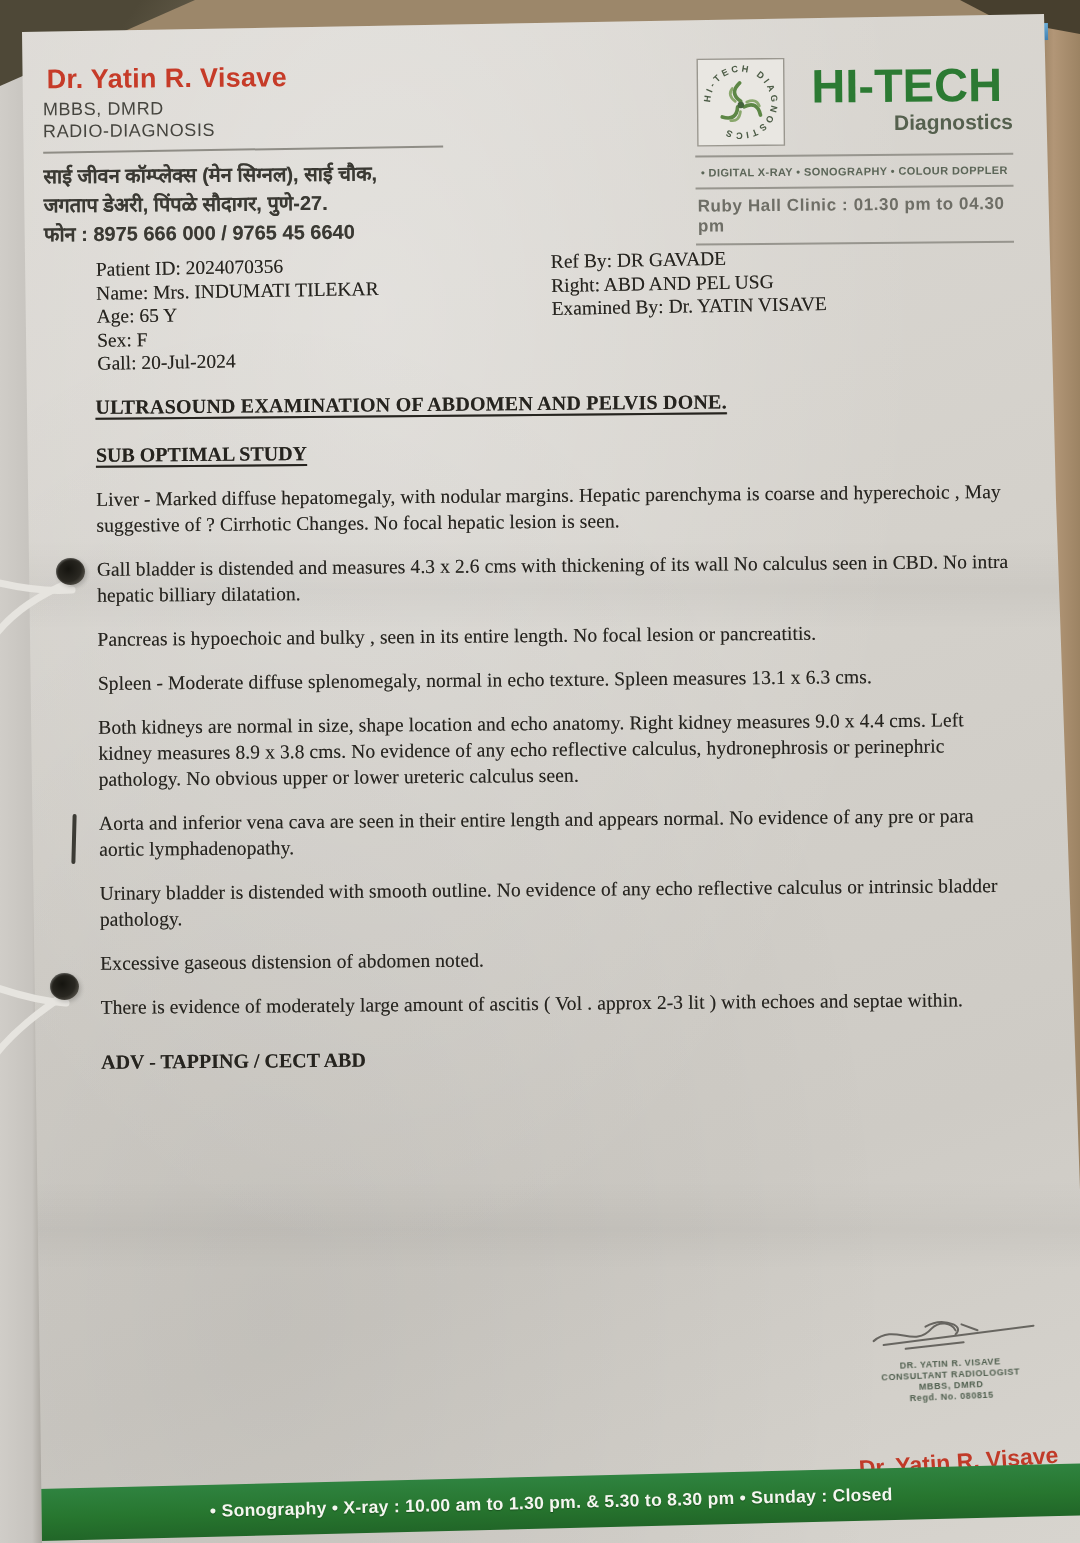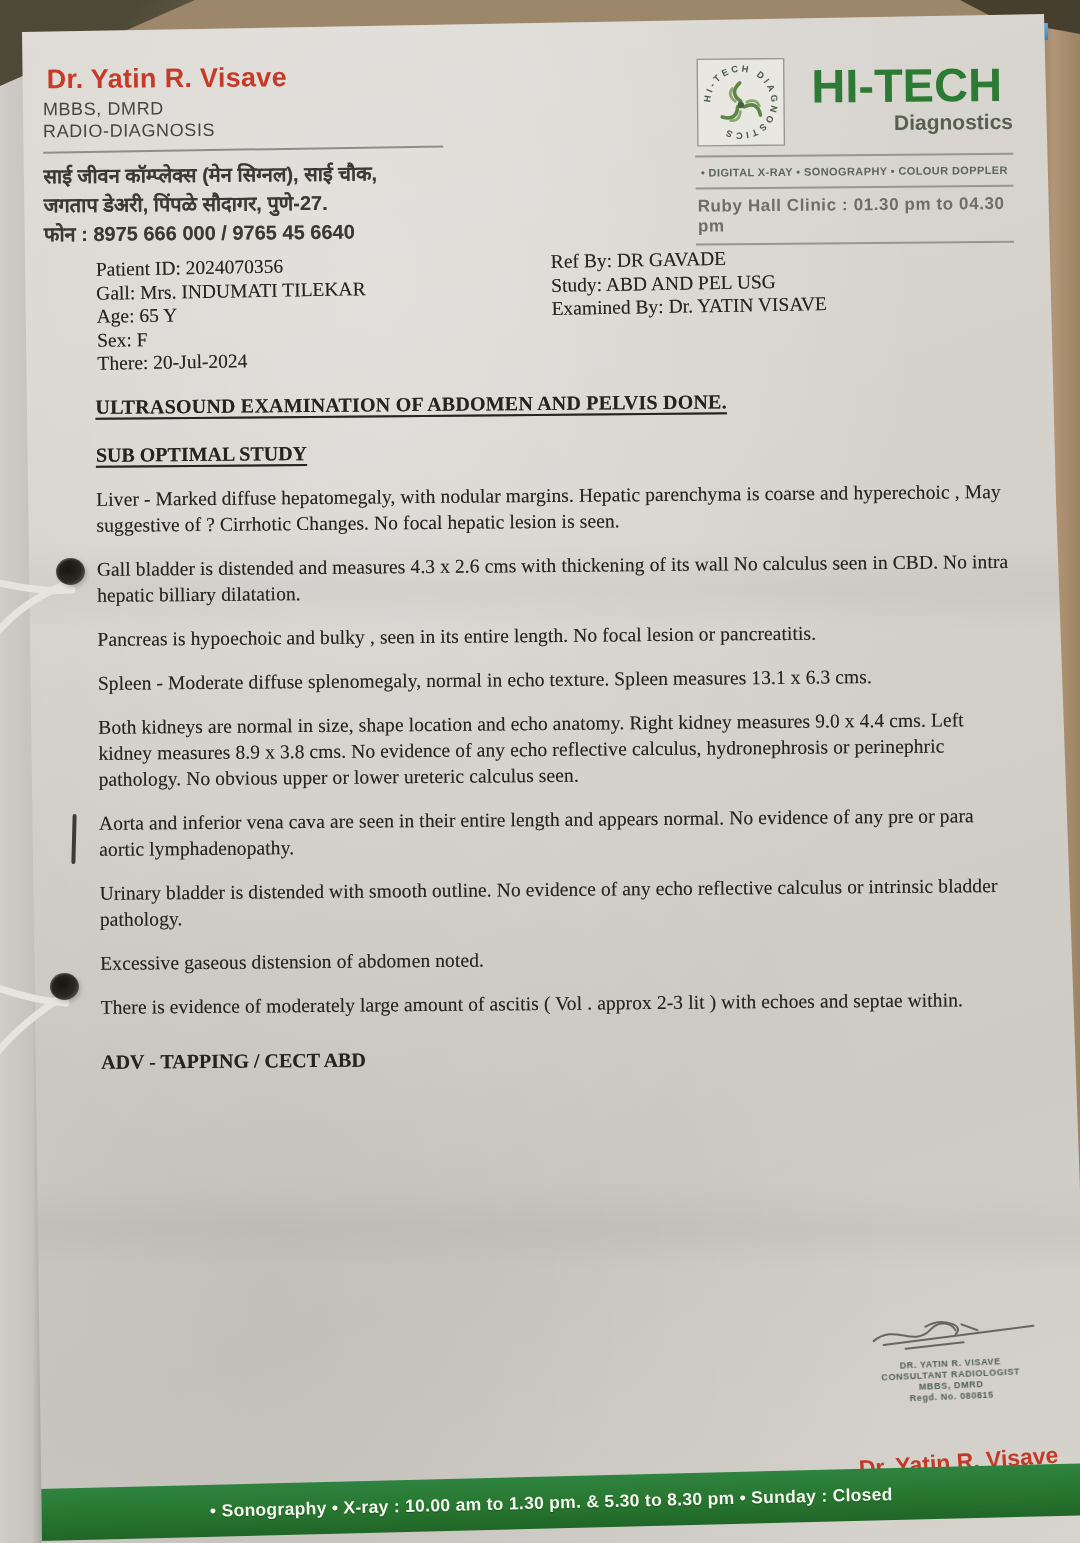--- a/index.html
+++ b/index.html
@@ -157,28 +157,28 @@
         <div class="logo-rule"></div>
         <div class="services">• DIGITAL X-RAY   • SONOGRAPHY   • COLOUR DOPPLER</div>
         <div class="logo-rule" style="margin-top:9px"></div>
         <div class="hours">Ruby Hall Clinic : 01.30 pm to 04.30 pm</div>
         <div class="logo-rule"></div>
       </div>
 
       <div class="patient">
         <div class="col-l">
           <div class="pt-row"><span>Patient ID:</span> <span>2024070356</span></div>
-          <div class="pt-row"><span>Gall:</span> <span>Mrs. INDUMATI  TILEKAR</span></div>
+          <div class="pt-row"><span>Name:</span> <span>Mrs. INDUMATI  TILEKAR</span></div>
           <div class="pt-row"><span>Age:</span> <span>65 Y</span></div>
           <div class="pt-row"><span>Sex:</span> <span>F</span></div>
-          <div class="pt-row"><span>There:</span> <span>20-Jul-2024</span></div>
+          <div class="pt-row"><span>Gall:</span> <span>20-Jul-2024</span></div>
         </div>
         <div class="col-r">
           <div class="pt-row"><span>Ref By:</span> <span>DR GAVADE</span></div>
-          <div class="pt-row"><span>Study:</span> <span>ABD AND PEL USG</span></div>
+          <div class="pt-row"><span>Right:</span> <span>ABD AND PEL USG</span></div>
           <div class="pt-row"><span>Examined By:</span> <span>Dr. YATIN  VISAVE</span></div>
         </div>
       </div>
 
       <div class="report">
         <div class="rpt-title">ULTRASOUND EXAMINATION OF ABDOMEN AND PELVIS DONE.</div>
         <div class="rpt-sub">SUB OPTIMAL STUDY</div>
         <p class="para">Liver - Marked diffuse hepatomegaly,  with nodular margins. Hepatic parenchyma is coarse and hyperechoic , May suggestive of ? Cirrhotic Changes. No focal hepatic lesion is seen.</p>
         <p class="para">Gall bladder is distended and measures 4.3 x 2.6 cms with thickening of its wall No calculus seen in  CBD. No intra hepatic billiary dilatation.</p>
         <p class="para">Pancreas  is hypoechoic and bulky , seen in its entire length. No focal lesion or pancreatitis.</p>

